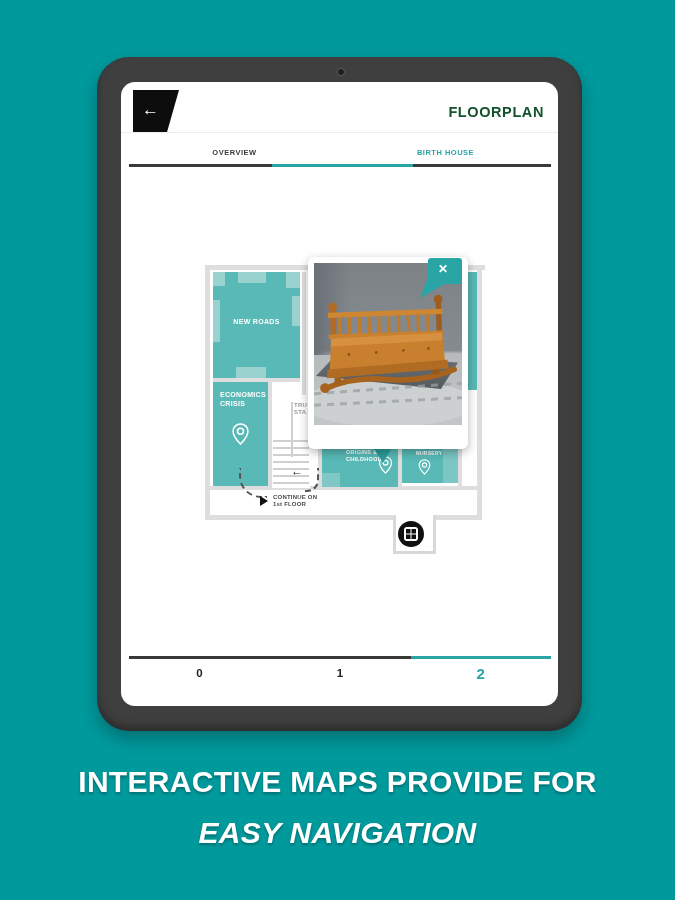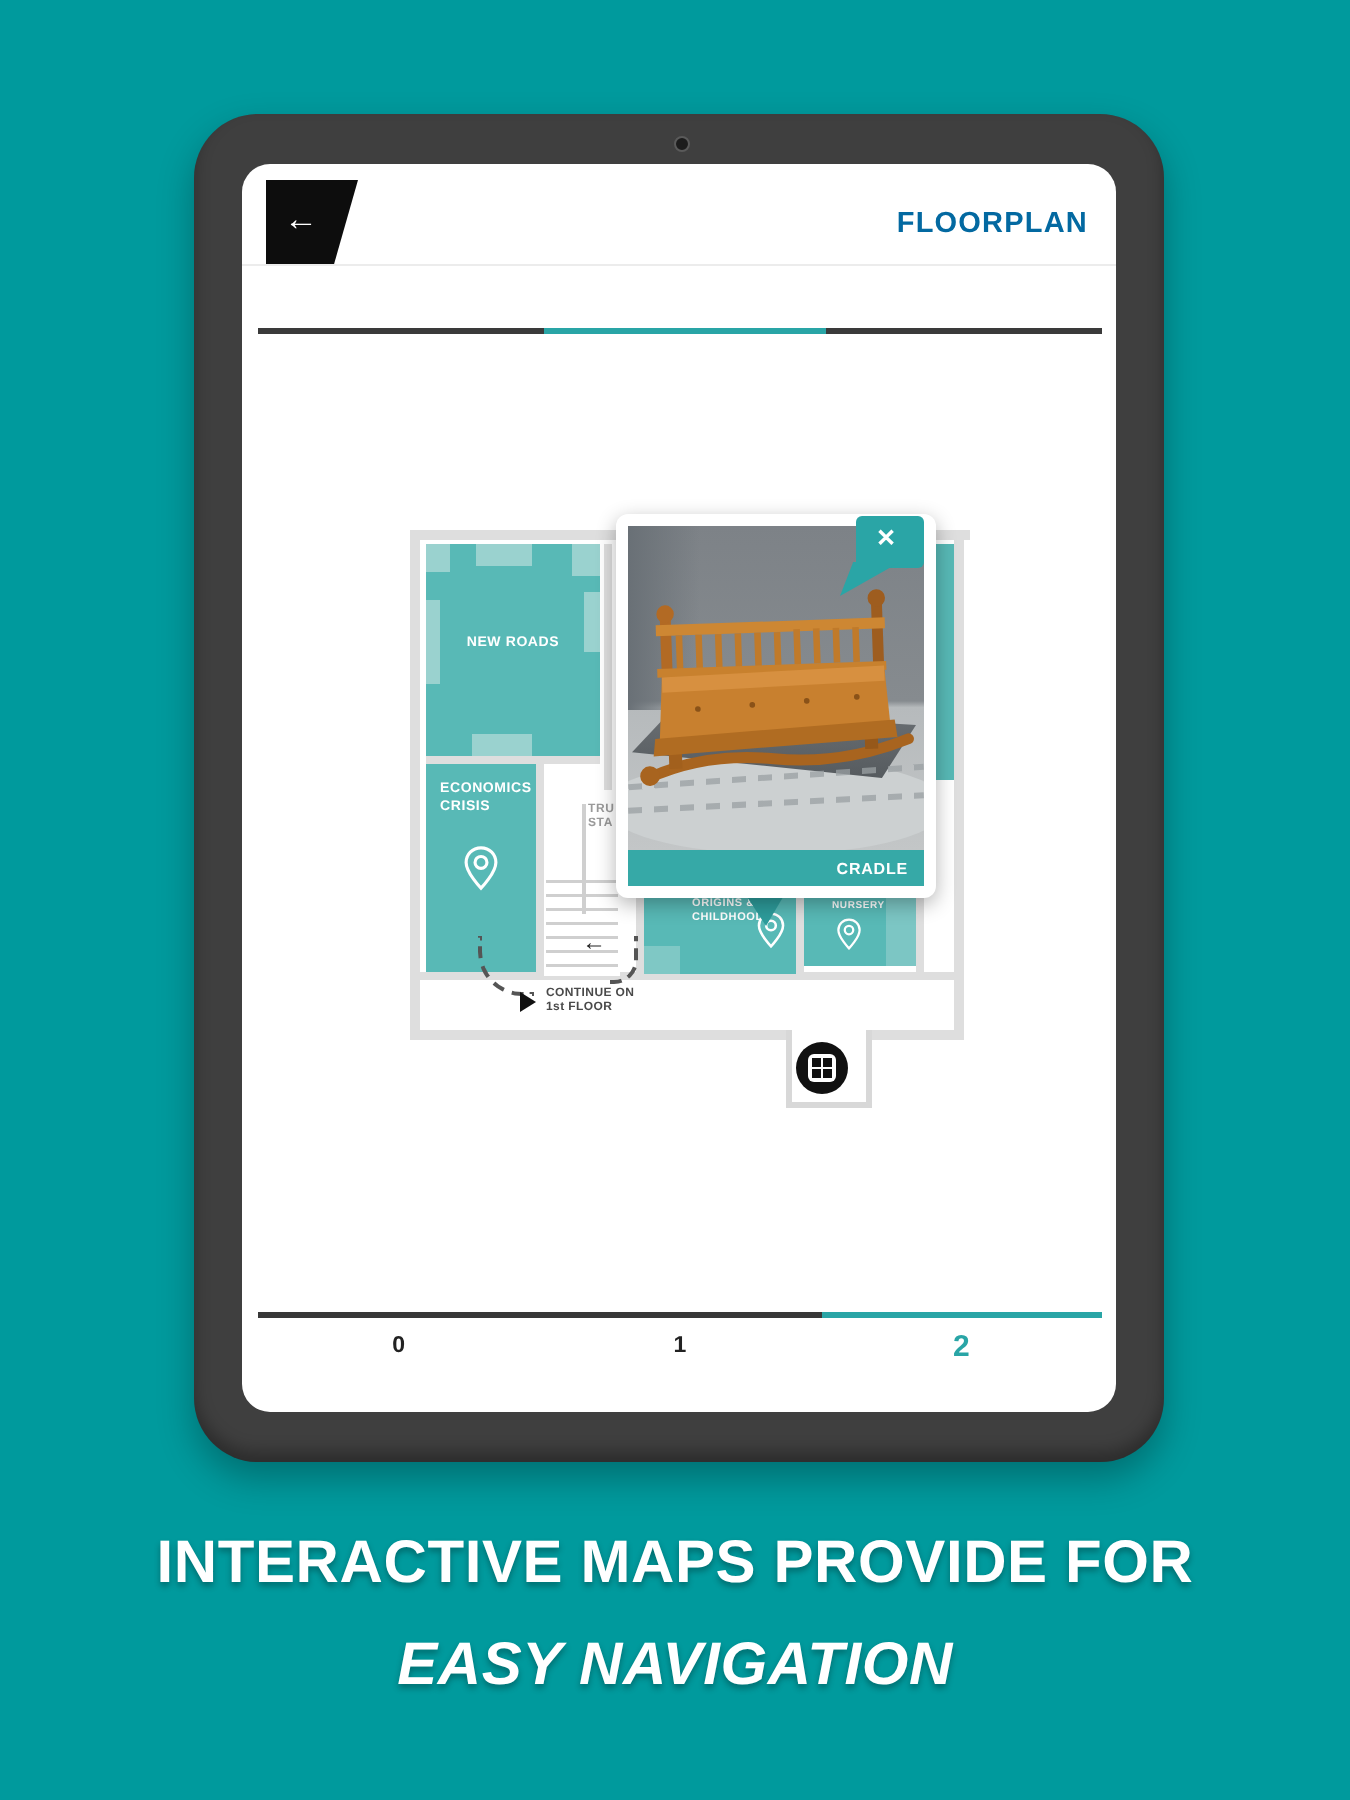--- a/index.html
+++ b/index.html
@@ -10,21 +10,21 @@
   
   .tablet{left:97px;top:57px;width:485px;height:674px;border-radius:32px;
           background:#3f3f3f;box-shadow:0 8px 18px rgba(0,0,0,.28), inset 0 -5px 8px rgba(0,0,0,.3);}
   .camera{left:337px;top:68px;width:6px;height:6px;border-radius:50%;background:#1c1c1c;border:1px solid #5a5a5a;}
   .screen{left:121px;top:82px;width:437px;height:624px;border-radius:14px;background:#ffffff;overflow:hidden;}
 
   
   .back-btn{left:12px;top:8px;width:46px;height:42px;background:#0d0d0d;
             clip-path:polygon(0 0,100% 0,74% 100%,0 100%);cursor:pointer;}
   .back-arrow{left:9px;top:10px;color:#fff;font-size:17px;font-weight:bold;}
-  .app-title{right:14px;top:22px;font-size:14.5px;font-weight:bold;color:#0369a1;letter-spacing:.6px;}
+  .app-title{right:14px;top:22px;font-size:14.5px;font-weight:bold;color:#14532d;letter-spacing:.6px;}
   .header-line{left:0;top:50px;width:437px;height:1px;background:#ececec;}
 
   
   .tabs{left:8px;top:62px;width:422px;height:18px;display:flex;}
   .tab{flex:1;text-align:center;font-size:7.5px;font-weight:bold;letter-spacing:.5px;
        color:#3b3b3b;line-height:18px;cursor:pointer;}
   .tab.active{color:#29a5a6;}
   .tab-line{top:82px;height:3px;}
 
   
@@ -84,20 +84,22 @@
 
 <div class="abs screen">
 
   <div class="abs back-btn">
     <span class="abs back-arrow">←</span>
   </div>
   <div class="abs app-title">FLOORPLAN</div>
   <div class="abs header-line"></div>
 
   <div class="abs tabs">
+    <div class="tab">OVERVIEW</div>
+    <div class="tab active">BIRTH HOUSE</div>
   </div>
   <div class="abs tab-line" style="left:8px;width:143px;background:#3a3a3a;"></div>
   <div class="abs tab-line" style="left:151px;width:141px;background:#29a5a6;"></div>
   <div class="abs tab-line" style="left:292px;width:138px;background:#3a3a3a;"></div>
 
   <div class="abs wall" style="left:84px;top:183px;width:280px;height:5px;"></div>
   <div class="abs wall" style="left:84px;top:183px;width:5px;height:255px;"></div>
   <div class="abs wall" style="left:356px;top:183px;width:5px;height:255px;"></div>
   <div class="abs wall" style="left:84px;top:433px;width:188px;height:5px;"></div>
   <div class="abs wall" style="left:309px;top:433px;width:52px;height:5px;"></div>
@@ -217,23 +219,20 @@
           <polygon points="14,38 116,36 118,64 12,68" fill="#c8802f"></polygon>
           <polygon points="14,38 116,36 116,43 14,45" fill="#d79040"></polygon>
           <circle cx="30" cy="53" r="1.3" fill="#8a5218"></circle>
             <circle cx="55" cy="52" r="1.3" fill="#8a5218"></circle>
           <circle cx="80" cy="51" r="1.3" fill="#8a5218"></circle>
             <circle cx="103" cy="50" r="1.3" fill="#8a5218"></circle>
           <polygon points="10,66 120,61 121,69 9,74" fill="#b06c22"></polygon>
         </svg>
       </div>
     </div>
-    <div class="abs popup-bar">
-      <span>CRADLE</span>
-    </div>
     <div class="abs popup-close-rect"></div>
     <div class="abs popup-close-tail"></div>
     <span class="abs close-x">✕</span>
   </div>
 
   <div class="abs pager-line" style="left:8px;width:282px;background:#383838;"></div>
   <div class="abs pager-line" style="left:290px;width:140px;background:#29a5a6;"></div>
   <div class="abs pager">
     <div>0</div>
     <div>1</div>

